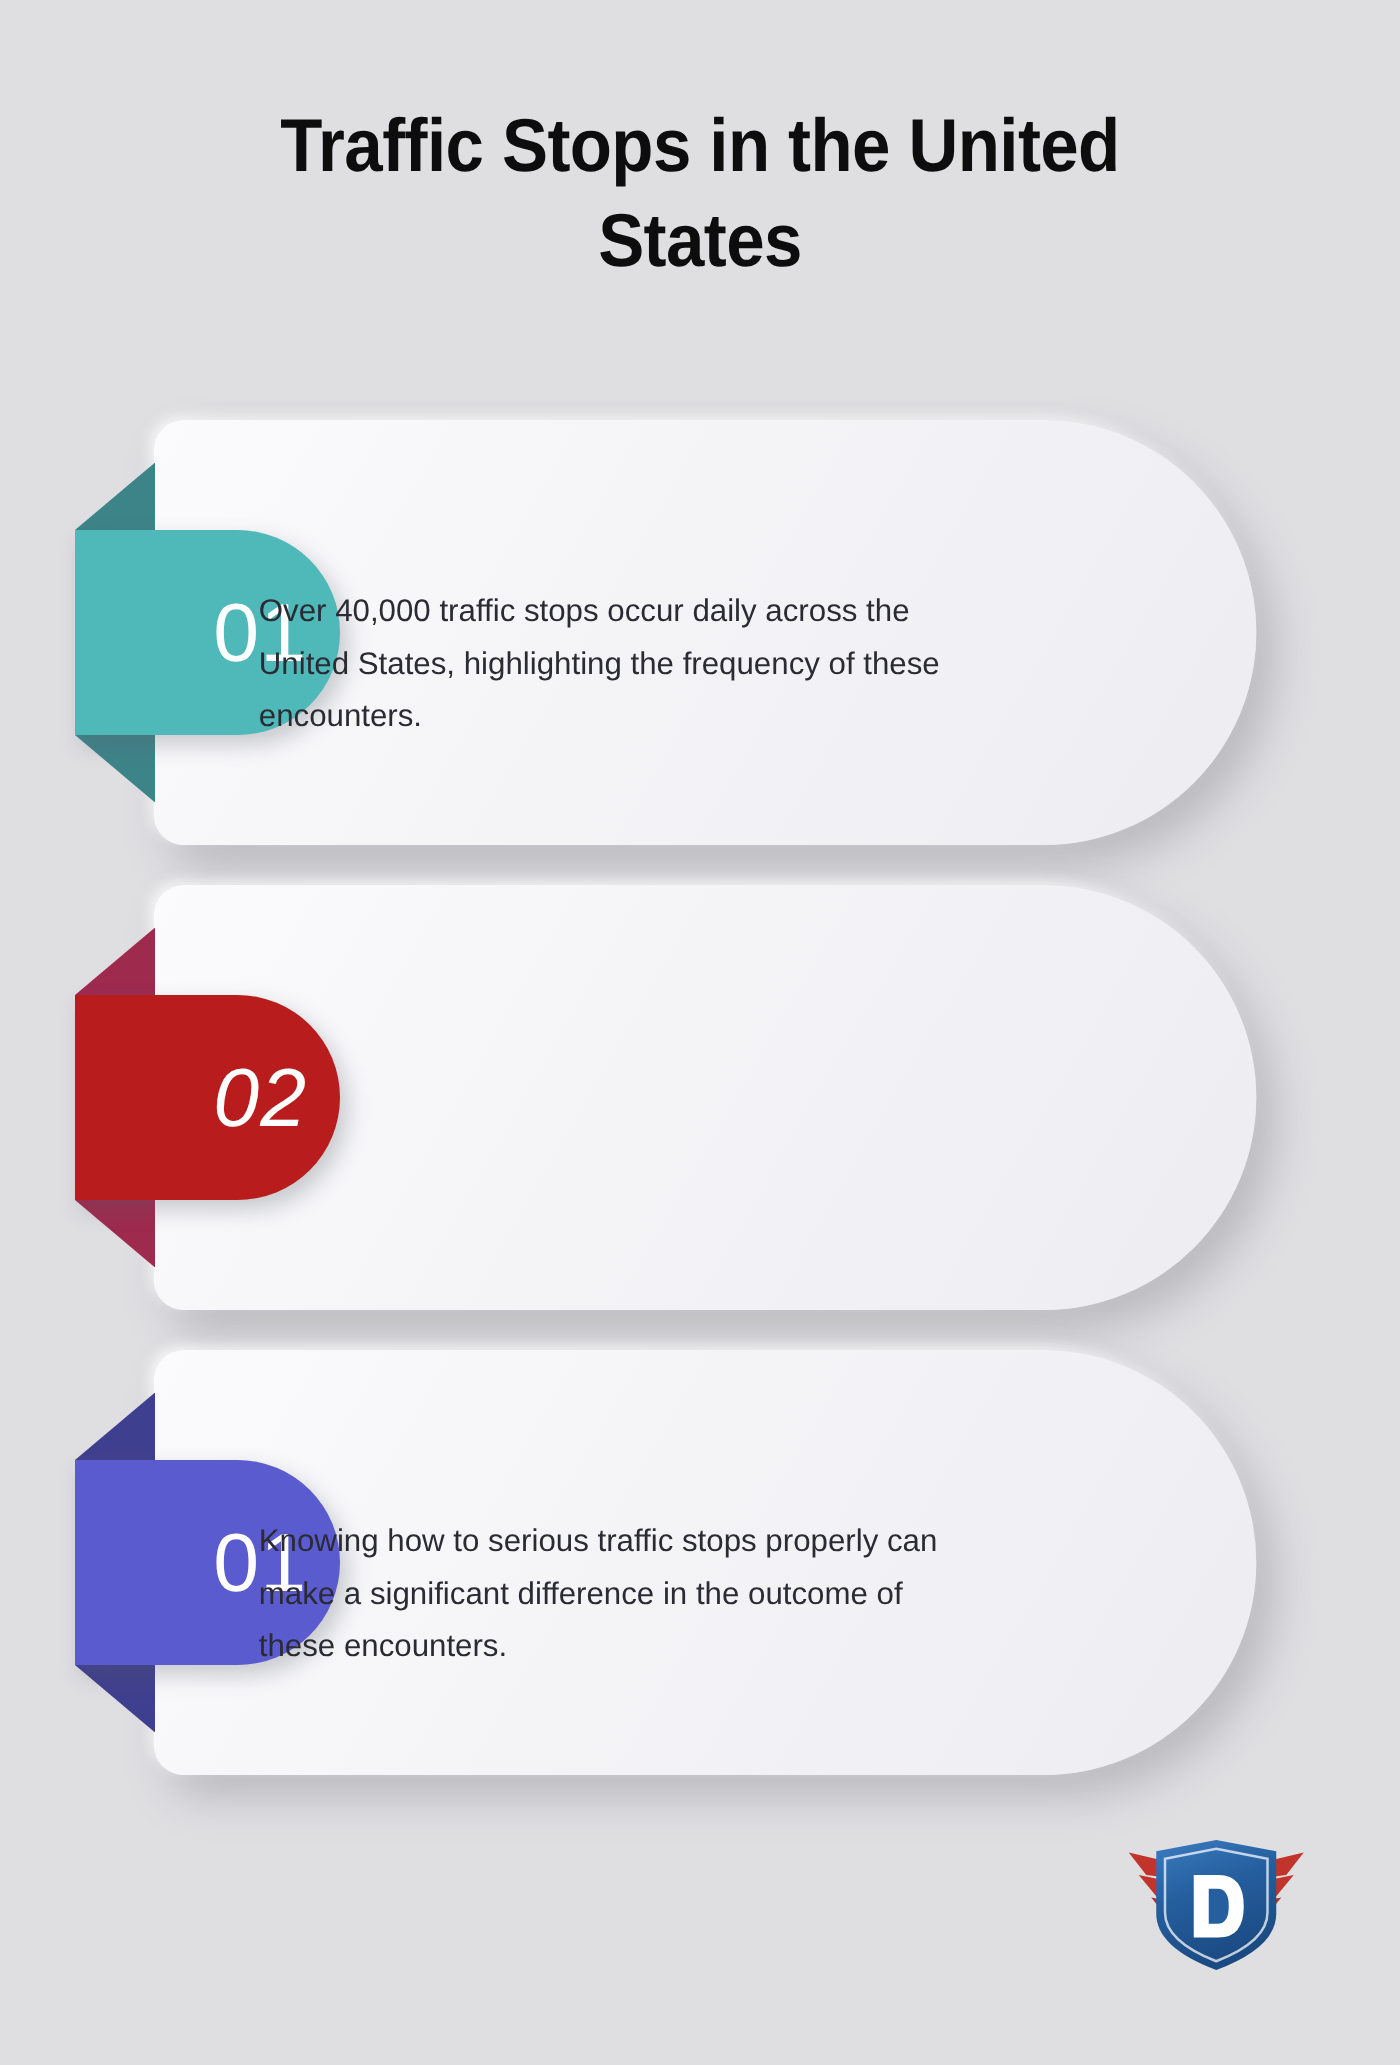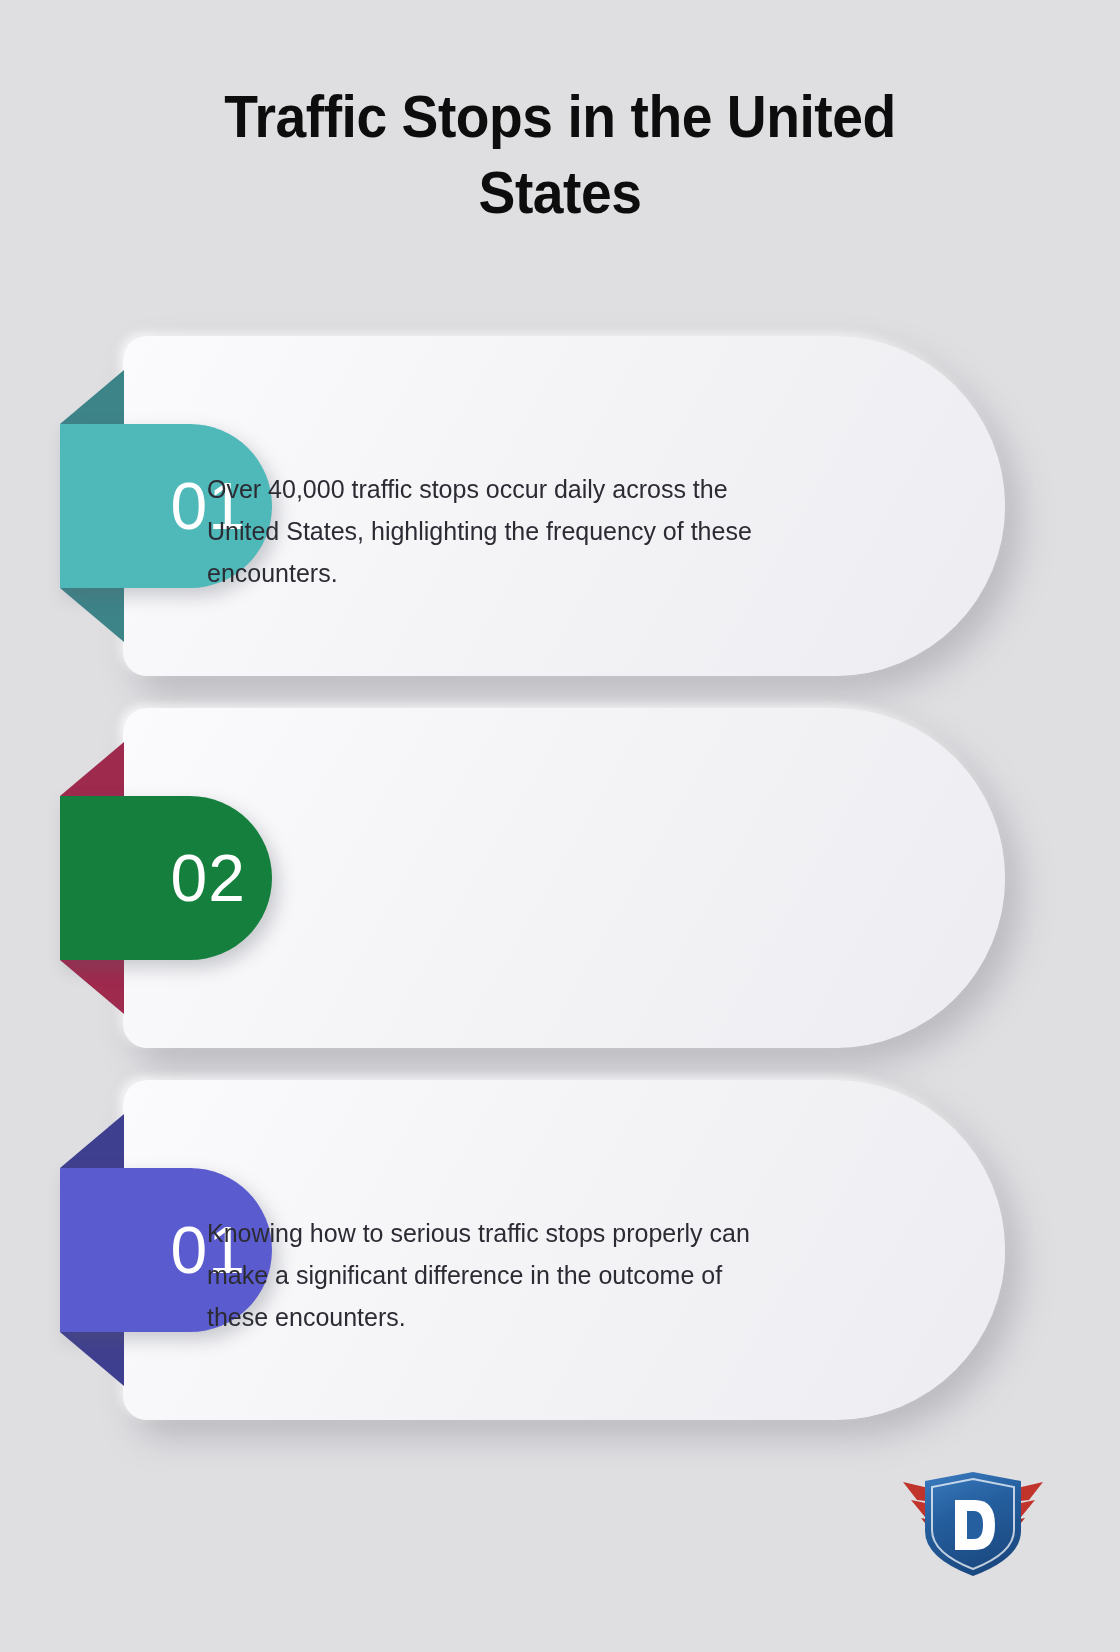--- a/index.html
+++ b/index.html
@@ -146,21 +146,21 @@
   <div class="row">
     <div class="card"></div>
 
     <svg class="fold fold-top" viewBox="0 0 64 54" preserveAspectRatio="none">
       <polygon points="64,0 64,54 0,54" fill="#9e2a4e"></polygon>
     </svg>
     <svg class="fold fold-bot" viewBox="0 0 64 54" preserveAspectRatio="none">
       <polygon points="0,0 64,0 64,54" fill="#9e2a4e"></polygon>
     </svg>
 
-    <div class="badge" style="background:#15803d;">
+    <div class="badge" style="background:#b91c1c;font-style:italic;">
       <span class="badge-num">02</span>
     </div>
 
   </div>
 
   <div class="row">
     <div class="card"></div>
 
     <svg class="fold fold-top" viewBox="0 0 64 54" preserveAspectRatio="none">
       <polygon points="64,0 64,54 0,54" fill="#3f3f8f"></polygon>

